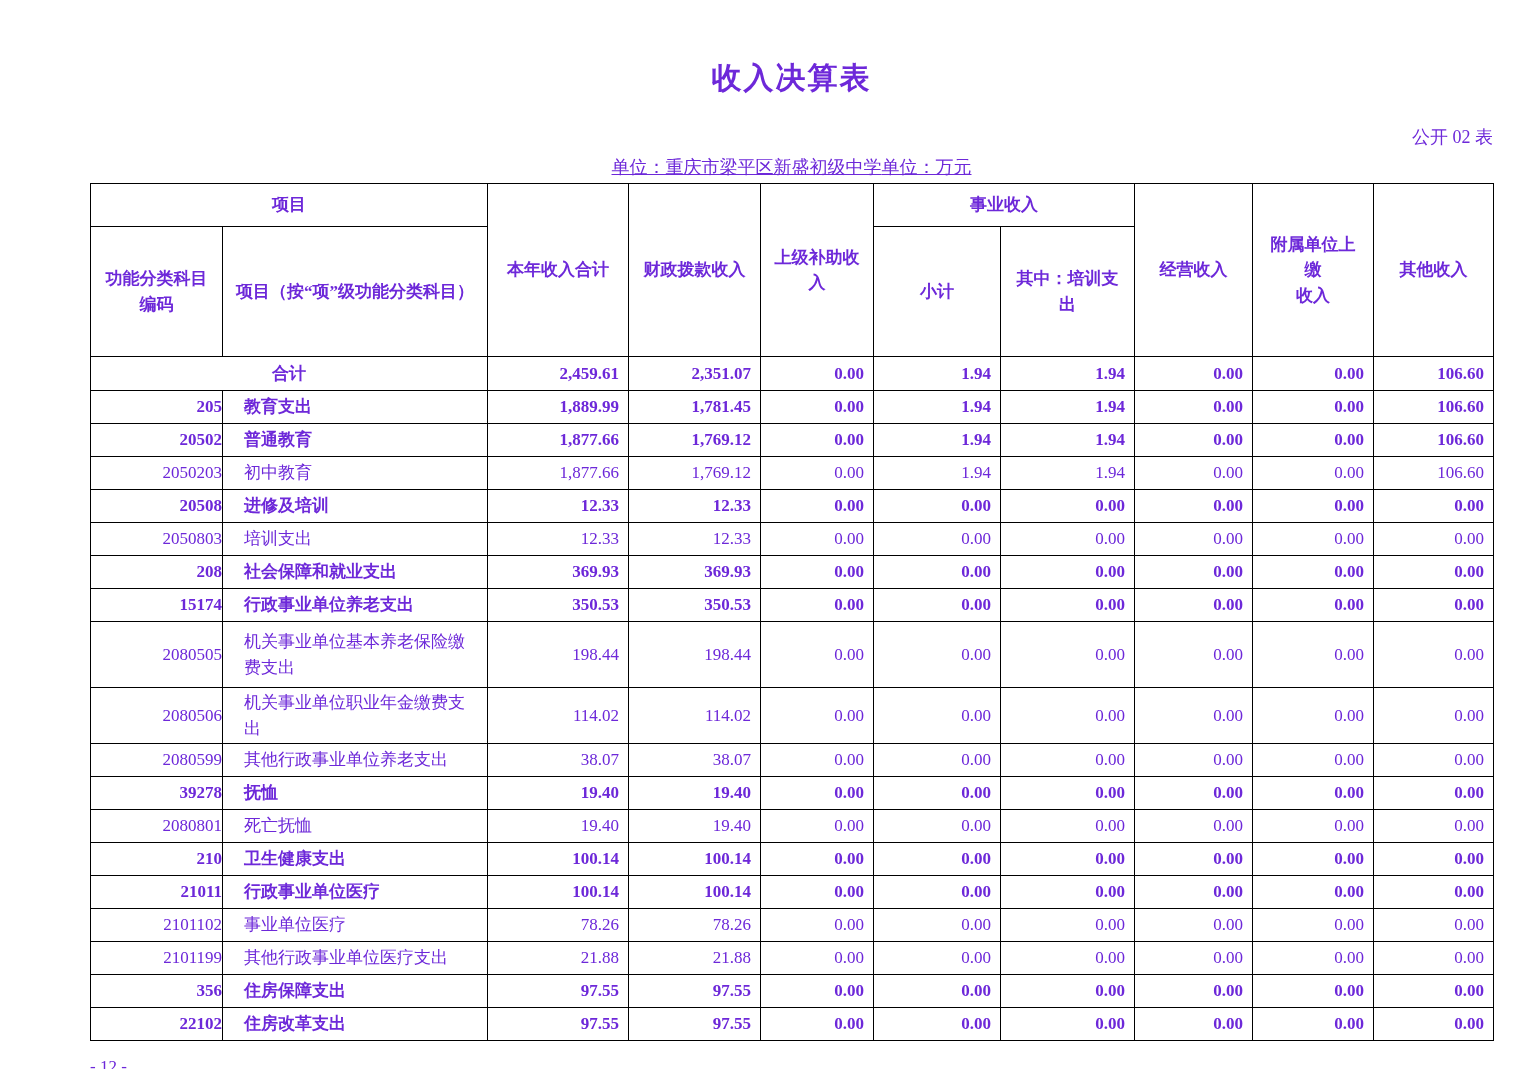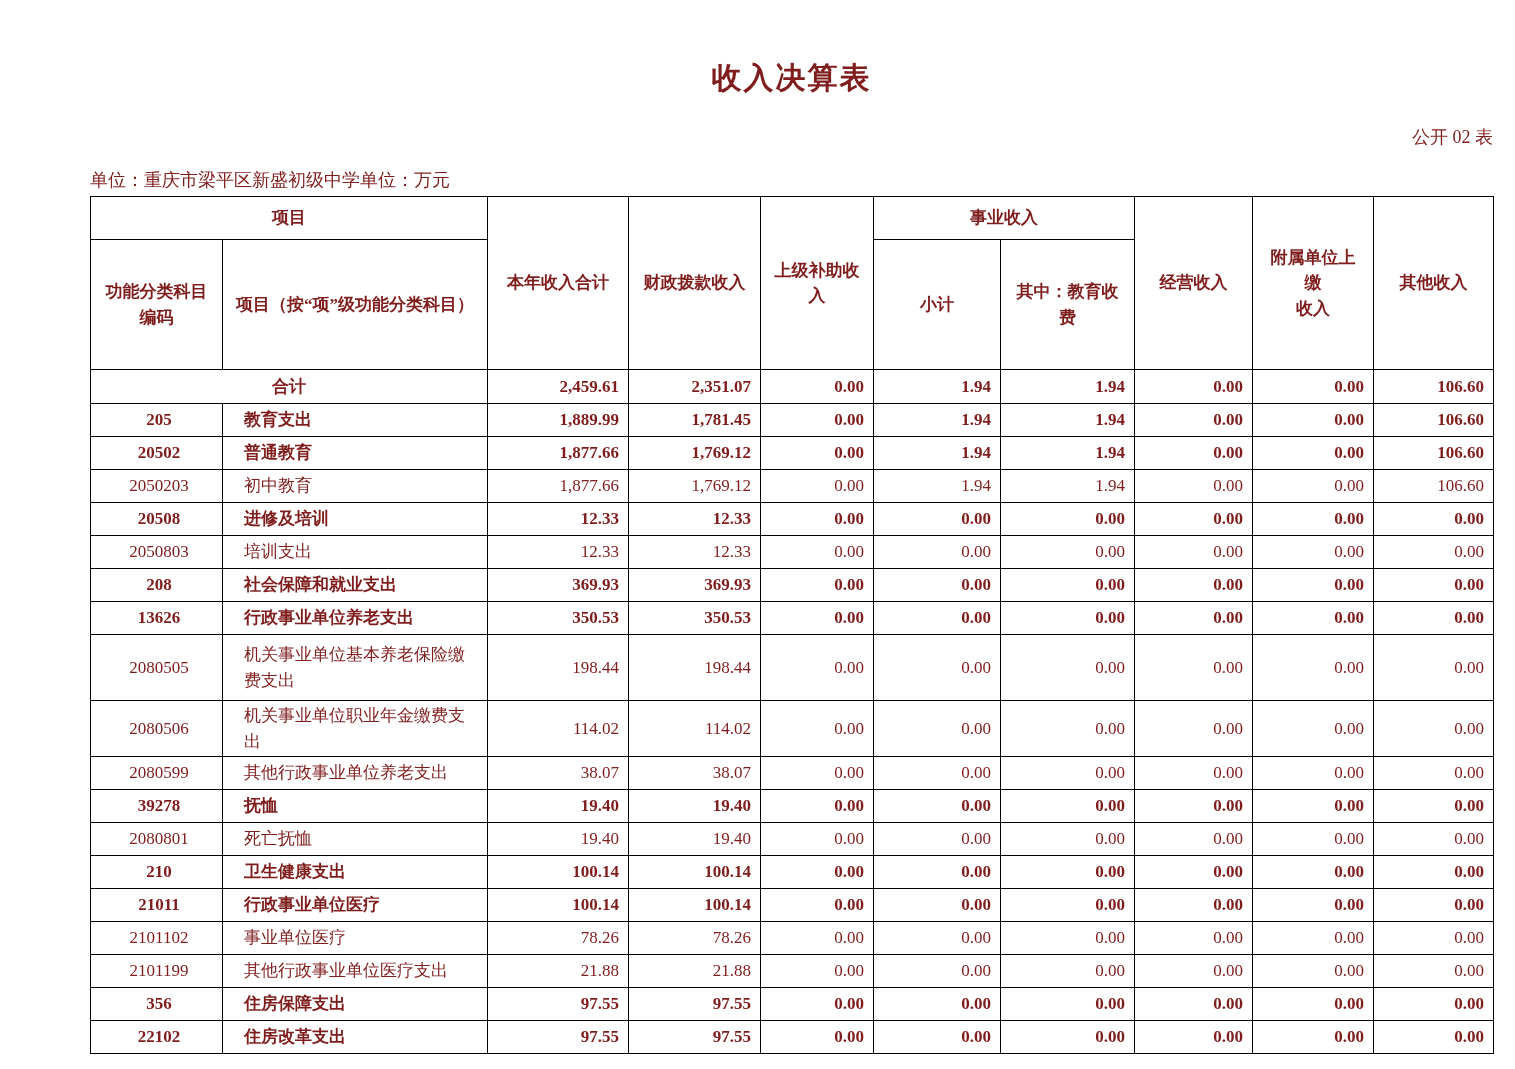--- a/index.html
+++ b/index.html
@@ -1,46 +1,46 @@
 <!DOCTYPE html>
 <html><head>
 <meta charset="utf-8">
 <style>
   html, body { margin:0; padding:0; background:#ffffff; }
   .page {
     position:relative; width:1515px; height:1069px; background:#ffffff;
-    color:#7f1d1d; font-family:"Liberation Serif","DejaVu Serif",serif;
+    color:#6d28d9; font-family:"Liberation Serif","DejaVu Serif",serif;
     overflow:hidden;
   }
   .sheet { position:absolute; left:90px; top:0; width:1403px; }
   .title {
     margin:58px 0 0 0; text-align:center;
     font-size:30px; font-weight:bold; letter-spacing:2px; line-height:40px;
   }
   .meta-right { margin-top:28px; text-align:right; font-size:18px; line-height:23px; }
   .meta-row {
-    margin-top:20px; margin-bottom:4px; display:flex; justify-content:flex-start;
-    font-size:18px; line-height:23px;
+    margin-top:7px; margin-bottom:4px; display:flex; justify-content:center;
+    font-size:18px; line-height:23px;text-decoration:underline;
   }
   table.grid {
     border-collapse:collapse; table-layout:fixed; width:1403px;
   }
   .grid th, .grid td {
     border:1px solid #000; padding:0; font-size:17px;
     overflow:hidden; vertical-align:middle;
   }
   .grid thead th {
     font-weight:bold; text-align:center; line-height:1.5; padding:0 10px;
   }
   tr.hr1 { height:43px; }
   tr.hr2 { height:130px; }
   .grid tbody tr { height:33px; }
   .grid tbody tr.total-row { height:34px;padding-left:41px; }
   .grid tbody tr.tall { height:66px;font-family:Liberation Serif, serif; }
-  td.code { text-align:center; padding-left:5px; }
+  td.code { text-align:right; padding-left:5px; }
   td.item { text-align:left; padding:2px 21px; line-height:1.5; }
   td.num { text-align:right; padding-right:9px; }
   tr.bold td { font-weight:bold; }
   td.center { text-align:center; padding:0; }
   .pre { white-space:pre-line; }
   .page-number { margin-top:16px; font-size:17px; }
 </style>
 </head>
 <body>
 
@@ -79,21 +79,21 @@
           <th rowspan="2">经营收入</th>
           <th rowspan="2" class="pre">附属单位上缴
 收入</th>
           <th rowspan="2">其他收入</th>
         </tr>
         <tr class="hr2">
           <th class="pre">功能分类科目
 编码</th>
           <th>项目（按“项”级功能分类科目）</th>
           <th>小计</th>
-          <th>其中：教育收费</th>
+          <th>其中：培训支出</th>
         </tr>
       </thead>
       <tbody>
           <tr class="bold total-row">
 
     <td class="item center" colspan="2">合计</td>
     <td class="num">2,459.61</td>
     <td class="num">2,351.07</td>
     <td class="num">0.00</td>
     <td class="num">1.94</td>
@@ -168,21 +168,21 @@
     <td class="num">369.93</td>
     <td class="num">369.93</td>
     <td class="num">0.00</td>
     <td class="num">0.00</td>
     <td class="num">0.00</td>
     <td class="num">0.00</td>
     <td class="num">0.00</td>
     <td class="num">0.00</td>
   </tr>
           <tr class="bold">
-    <td class="code">13626</td>
+    <td class="code">15174</td>
     <td class="item">行政事业单位养老支出</td>
     <td class="num">350.53</td>
     <td class="num">350.53</td>
     <td class="num">0.00</td>
     <td class="num">0.00</td>
     <td class="num">0.00</td>
     <td class="num">0.00</td>
     <td class="num">0.00</td>
     <td class="num">0.00</td>
   </tr>

